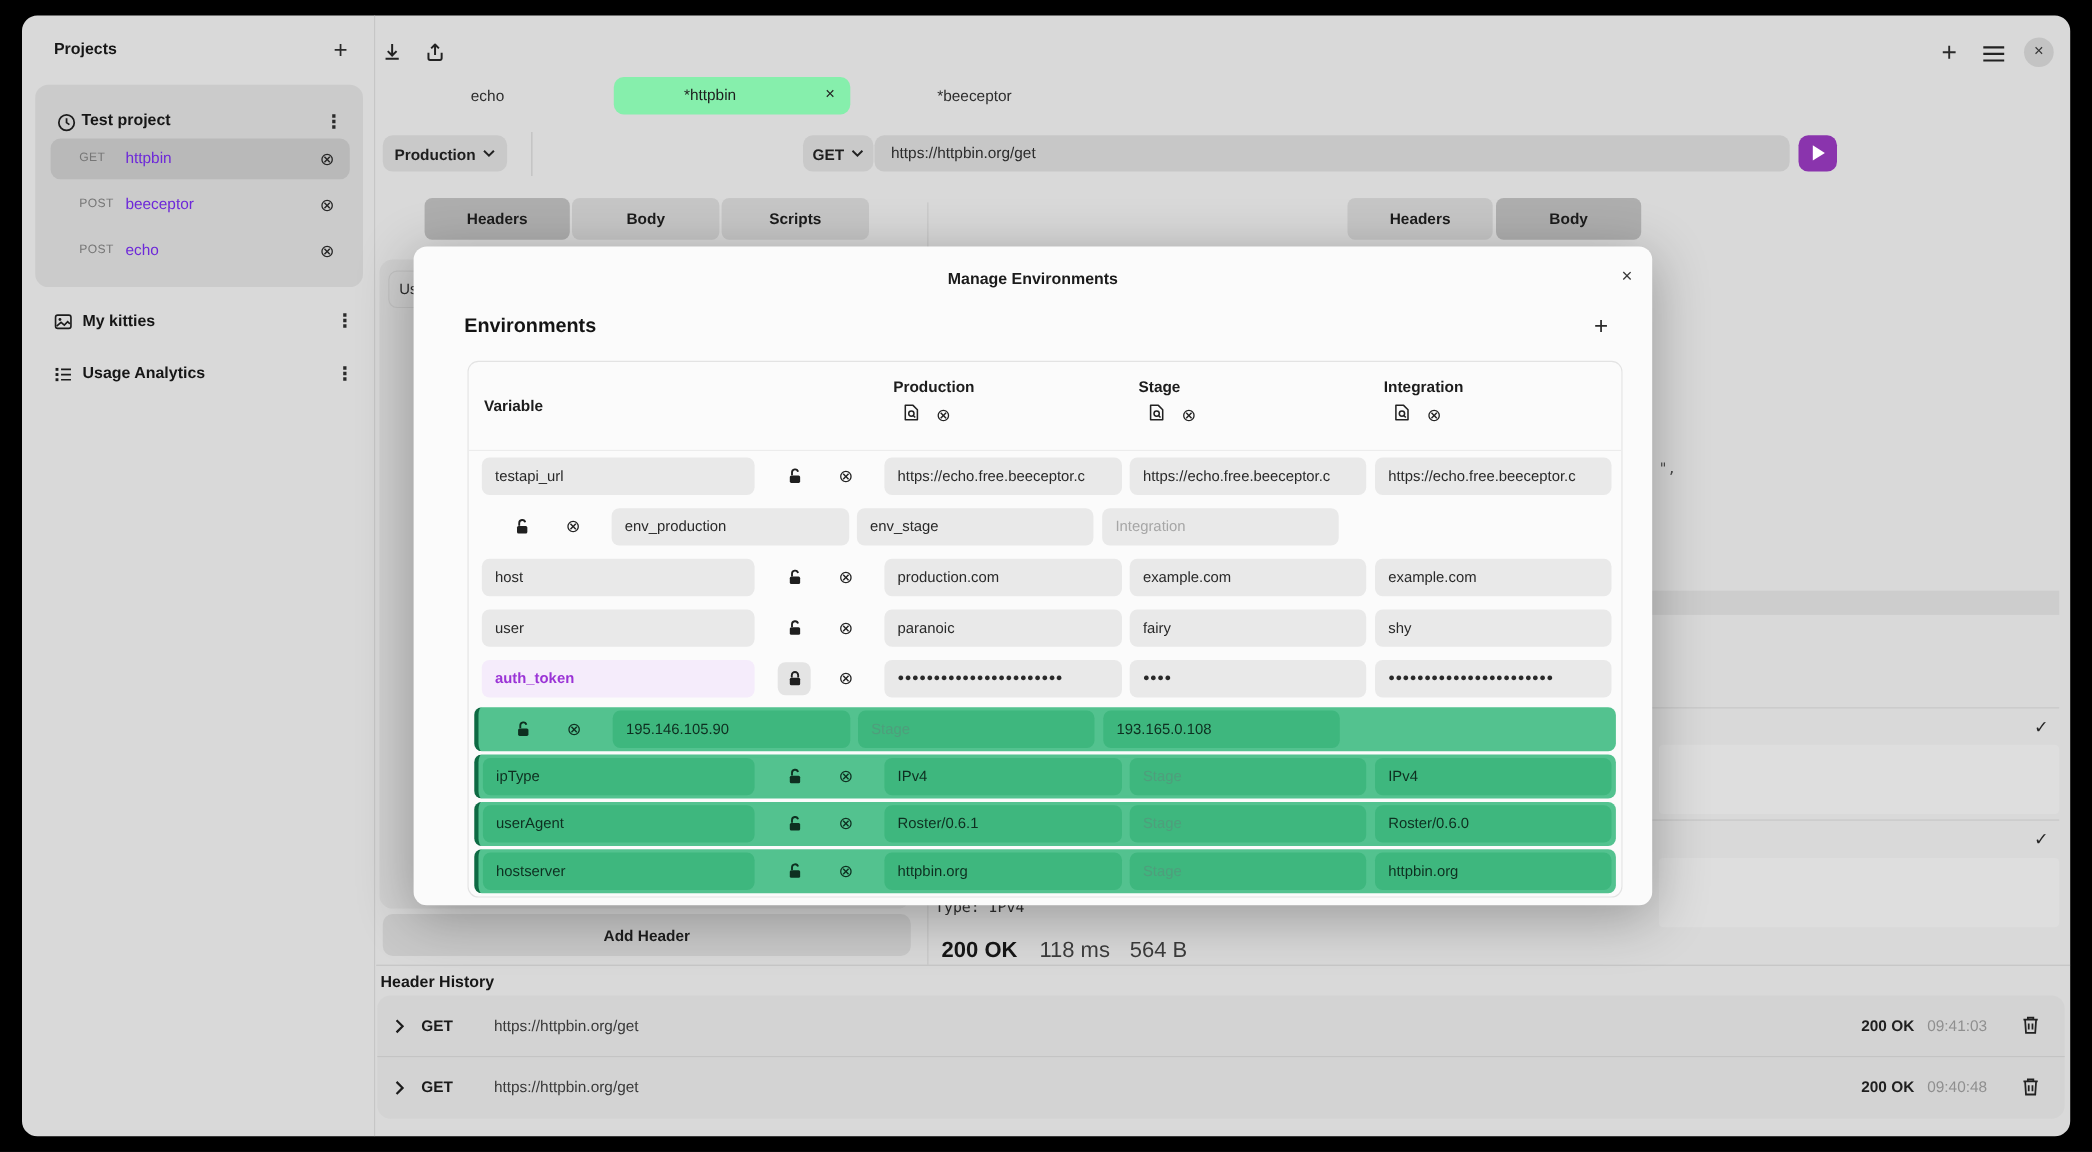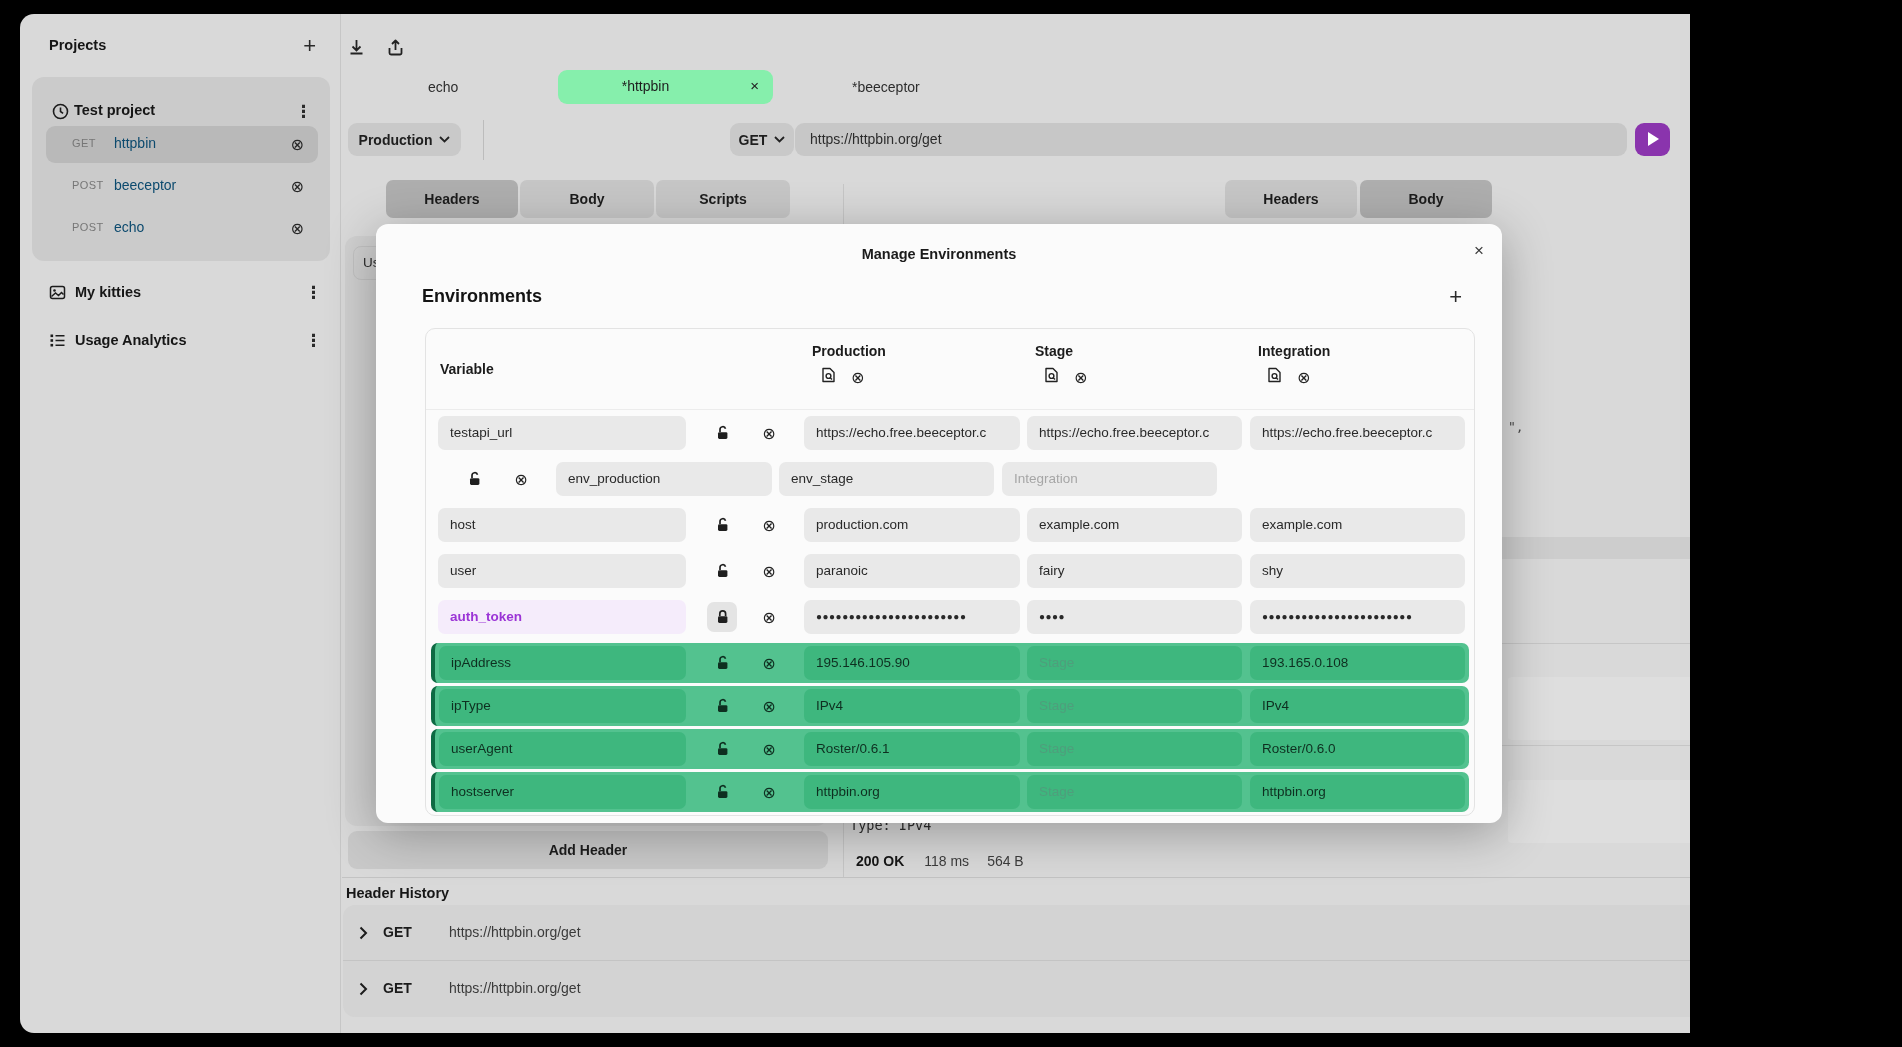--- a/index.html
+++ b/index.html
@@ -1,34 +1,34 @@
 <!DOCTYPE html>
 <html><head>
 <meta charset="utf-8">
 <style>
   html,body{margin:0;padding:0;background:#000;}
   *{box-sizing:border-box;font-family:"Liberation Sans","DejaVu Sans",sans-serif;}
-  .stage{position:relative;width:1690px;height:1047px;background:#000;overflow:hidden;}
+  .stage{position:relative;width:1902px;height:1047px;background:#000;overflow:hidden;}
   .window{position:absolute;left:20px;top:14px;width:1862px;height:1019px;background:#d9d9d9;border-radius:14px;overflow:hidden;}
 
   
   .sidebar{position:absolute;left:0;top:0;width:321px;height:100%;border-right:1px solid #c6c6c6;}
   .sb-head{position:absolute;left:0;top:18px;width:100%;height:30px;}
   .sb-title{position:absolute;left:29px;top:5px;font-size:14.5px;font-weight:bold;color:#161616;}
   .sb-plus{position:absolute;right:24px;top:1px;font-size:22px;color:#2a2a2a;cursor:pointer;line-height:26px;}
   .project-group{position:absolute;left:12px;top:63px;width:298px;height:184px;background:#cbcbcb;border-radius:12px;}
   .pg-head{position:absolute;left:0;top:12px;width:100%;height:44px;}
   .pg-head .ic{position:absolute;left:20px;top:14px;}
   .pg-name{position:absolute;left:42px;top:13px;font-size:14.5px;font-weight:bold;color:#161616;}
   .kebab{font-size:17px;color:#2a2a2a;font-weight:bold;cursor:pointer;}
   .pg-head .kebab{position:absolute;right:18px;top:12px;}
   .pg-item{position:absolute;left:14px;width:272px;height:37px;border-radius:9px;}
   .pg-item.selected{background:#b9b9b9;}
   .pg-item .method{position:absolute;left:26px;top:11px;font-size:11px;letter-spacing:.4px;color:#767676;}
-  .pg-item .req-name{position:absolute;left:68px;top:9px;font-size:14px;color:#0c4a6e;}
+  .pg-item .req-name{position:absolute;left:68px;top:9px;font-size:14px;color:#6d28d9;}
   .pg-item .cx{position:absolute;right:14px;top:9px;font-size:16px;color:#262626;cursor:pointer;}
   .sb-row{position:absolute;left:0;width:100%;height:32px;}
   .sb-row .ic{position:absolute;left:29px;top:4px;}
   .sb-row .lbl{position:absolute;left:55px;top:4px;font-size:14.5px;font-weight:bold;color:#161616;}
   .sb-row .kebab{position:absolute;right:18px;top:2px;}
 
   
   .tb-ic{position:absolute;top:24px;cursor:pointer;}
   .tr-plus{position:absolute;top:20px;left:1745px;font-size:24px;color:#2a2a2a;cursor:pointer;}
   .tr-close{position:absolute;top:20px;left:1820px;width:27px;height:27px;border-radius:50%;background:#c3c3c3;text-align:center;line-height:25px;font-size:15px;color:#333;cursor:pointer;}
@@ -53,21 +53,21 @@
   .add-header{position:absolute;left:328px;top:817px;width:480px;height:38px;background:#c9c9c9;border-radius:9px;font-size:14px;font-weight:bold;color:#1d1d1d;text-align:center;line-height:38px;cursor:pointer;}
   .vpanel-div{position:absolute;left:823px;top:170px;width:1px;height:693px;background:#c6c6c6;}
 
   
   .json-frag{position:absolute;left:1488px;top:405px;font-family:"DejaVu Sans Mono",monospace;font-size:13px;color:#4a4a4a;}
   .resp-band{position:absolute;left:824px;top:523px;width:1028px;height:22px;background:#cdcdcd;}
   .resp-line{position:absolute;left:824px;width:1028px;height:1px;background:#c6c6c6;}
   .resp-check{position:absolute;left:1829px;font-size:16px;color:#262626;}
   .resp-box{position:absolute;left:1488px;width:364px;height:63px;background:#dedede;border-radius:4px;}
   .mono-line{position:absolute;left:830px;top:803px;font-family:"DejaVu Sans Mono",monospace;font-size:13.5px;color:#2e2e2e;}
-  .status-bar{position:absolute;left:836px;top:839px;font-size:14px;color:#3c3c3c;}
+  .status-bar{position:absolute;left:836px;top:839px;font-size:20px;color:#3c3c3c;}
   .status-bar b{color:#161616;margin-right:20px;}
   .status-bar .sp{margin-right:18px;}
   .hr-div{position:absolute;left:322px;top:863px;width:1540px;height:1px;background:#c3c3c3;}
 
   
   .history-title{position:absolute;left:326px;top:871px;font-size:14.5px;font-weight:bold;color:#161616;}
   .history-box{position:absolute;left:323px;top:891px;width:1534px;height:112px;background:#d3d3d3;border-radius:12px;}
   .h-row{position:absolute;left:0;width:100%;height:55px;}
   .h-row .hchev{position:absolute;left:16px;top:21px;}
   .h-row .hm{position:absolute;left:40px;top:19px;font-size:14px;font-weight:bold;color:#1a1a1a;}
@@ -392,21 +392,20 @@
                 <path d="M4.8 7V4.8a2.9 2.9 0 0 1 5.8 0V7"></path>
               </svg>
             </span>
         <span class="cxx">⊗</span>
         <div class="cell c-prod dots">●●●●●●●●●●●●●●●●●●●●●●●</div>
         <div class="cell c-stage dots">●●●●</div>
         <div class="cell c-integ dots">●●●●●●●●●●●●●●●●●●●●●●●</div>
       </div>
 
       <div class="t-row green">
-        <div class="cell name">ipAddress</div>
         <span class="lockw">
               <svg width="15" height="16" viewBox="0 0 15 16" fill="none" stroke="currentColor" stroke-width="1.7">
                 <rect x="3" y="7.2" width="9.4" height="6.8" rx="1.4" fill="currentColor" stroke="none"></rect>
                 <path d="M5 7V4.6a2.8 2.8 0 0 1 5.5-.8"></path>
               </svg>
             </span>
         <span class="cxx">⊗</span>
         <div class="cell c-prod">195.146.105.90</div>
         <div class="cell c-stage ph-g">Stage</div>
         <div class="cell c-integ">193.165.0.108</div>

